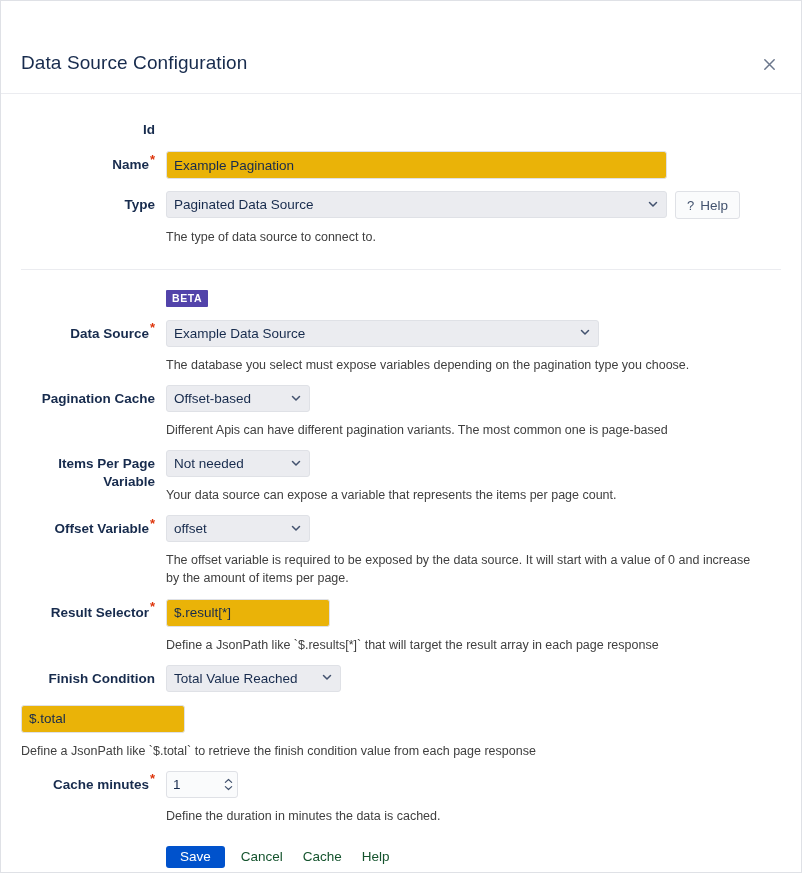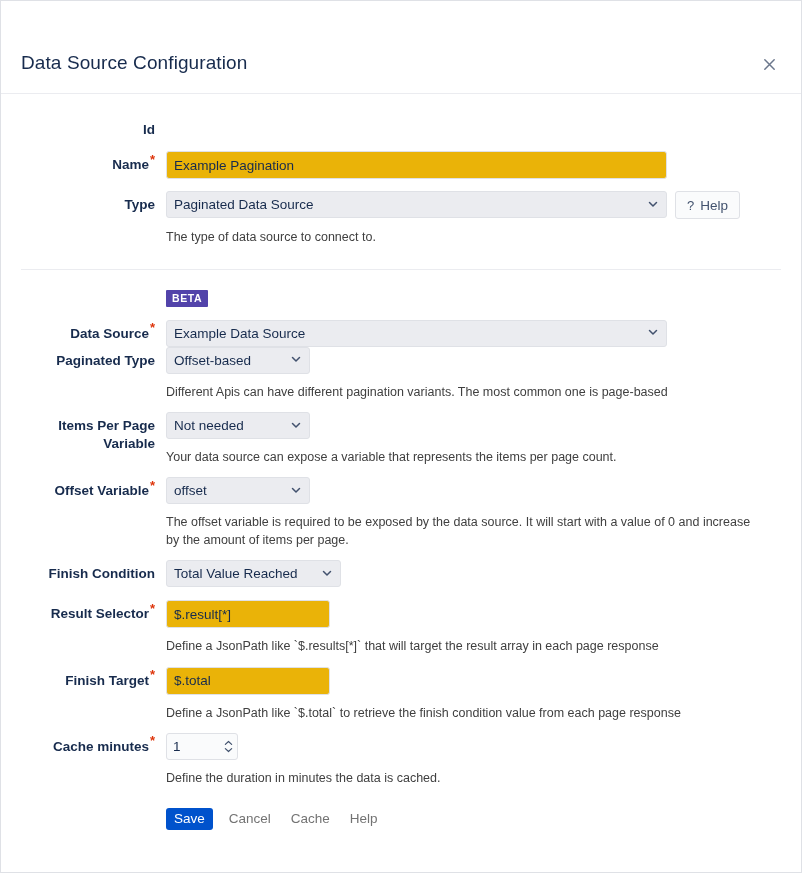--- a/index.html
+++ b/index.html
@@ -151,21 +151,21 @@
   }
   .chev {
     position: absolute;
     right: 8px;
     top: 50%;
     transform: translateY(-50%);
     pointer-events: none;
     color: #42526e;
   }
   .sel-500 { width: 501px; }
-  .sel-493 { width: 501px; }
+  .sel-493 { width: 433px; }
   .sel-165 { width: 144px; }
   .sel-175 { width: 175px; }
 
   
   .help-btn {
     display: inline-flex;
     align-items: center;
     gap: 6px;
     height: 28px;
     border: 1px solid #dfe1e6;
@@ -241,30 +241,30 @@
     align-items: center;
     gap: 0;
     margin-top: 6px;
   }
   .btn-primary {
     background: #0052cc;
     color: #ffffff;
     border: none;
     border-radius: 3px;
     height: 22px;
-    padding: 0 8px;
+    padding: 0 14px;
     font-size: 13.5px;
     font-weight: 500;
     cursor: pointer;
     font-family: "Liberation Sans", sans-serif;
   }
   .btn-link {
     background: transparent;
     border: none;
-    color: #737373;
+    color: #14532d;
     font-size: 13.5px;
     cursor: pointer;
     padding: 0 10px;
     height: 30px;
     font-family: "Liberation Sans", sans-serif;
   }
   .gap-left { margin-left: 6px; }
 </style>
 </head>
 <body>
@@ -341,26 +341,27 @@
         <div class="select-wrap">
           <select class="sel sel-493">
             <option>Example Data Source</option>
           </select>
           <span class="chev">
             <svg width="12" height="12" viewBox="0 0 12 12">
                 <path d="M2.5 4.5 L6 8 L9.5 4.5" stroke="currentColor" stroke-width="1.5" fill="none" stroke-linecap="round" stroke-linejoin="round"></path>
               </svg>
           </span>
         </div>
-      </div>
-    </div>
-
-    <div class="form-row">
-      <div class="label-cell">
-        <span>Paginated Type</span>
+        <div class="helptext">The database you select must expose variables depending on the pagination type you choose.</div>
+      </div>
+    </div>
+
+    <div class="form-row">
+      <div class="label-cell">
+        <span>Pagination Cache</span>
       </div>
       <div class="field-cell">
         <div class="select-wrap">
           <select class="sel sel-165">
             <option>Offset-based</option>
           </select>
           <span class="chev">
             <svg width="12" height="12" viewBox="0 0 12 12">
                 <path d="M2.5 4.5 L6 8 L9.5 4.5" stroke="currentColor" stroke-width="1.5" fill="none" stroke-linecap="round" stroke-linejoin="round"></path>
               </svg>
@@ -403,51 +404,48 @@
                 <path d="M2.5 4.5 L6 8 L9.5 4.5" stroke="currentColor" stroke-width="1.5" fill="none" stroke-linecap="round" stroke-linejoin="round"></path>
               </svg>
           </span>
         </div>
         <div class="helptext wide">The offset variable is required to be exposed by the data source. It will start with a value of 0 and increase by the amount of items per page.</div>
       </div>
     </div>
 
     <div class="form-row">
       <div class="label-cell">
+        <span>Result Selector</span><span class="req">*</span>
+      </div>
+      <div class="field-cell">
+        <input class="text-input w-165" type="text" value="$.result[*]" style="">
+        <div class="helptext">Define a JsonPath like `$.results[*]` that will target the result array in each page response</div>
+      </div>
+    </div>
+
+    <div class="form-row">
+      <div class="label-cell">
         <span>Finish Condition</span>
       </div>
       <div class="field-cell">
         <div class="select-wrap">
           <select class="sel sel-175">
             <option>Total Value Reached</option>
           </select>
           <span class="chev">
             <svg width="12" height="12" viewBox="0 0 12 12">
                 <path d="M2.5 4.5 L6 8 L9.5 4.5" stroke="currentColor" stroke-width="1.5" fill="none" stroke-linecap="round" stroke-linejoin="round"></path>
               </svg>
           </span>
         </div>
         <div style="height:13px"></div>
       </div>
     </div>
 
     <div class="form-row">
-      <div class="label-cell">
-        <span>Result Selector</span><span class="req">*</span>
-      </div>
-      <div class="field-cell">
-        <input class="text-input w-165" type="text" value="$.result[*]" style="">
-        <div class="helptext">Define a JsonPath like `$.results[*]` that will target the result array in each page response</div>
-      </div>
-    </div>
-
-    <div class="form-row">
-      <div class="label-cell">
-        <span>Finish Target</span><span class="req">*</span>
-      </div>
       <div class="field-cell">
         <input class="text-input w-165" type="text" value="$.total" style="">
         <div class="helptext">Define a JsonPath like `$.total` to retrieve the finish condition value from each page response</div>
       </div>
     </div>
 
     <div class="form-row">
       <div class="label-cell">
         <span>Cache minutes</span><span class="req">*</span>
       </div>

